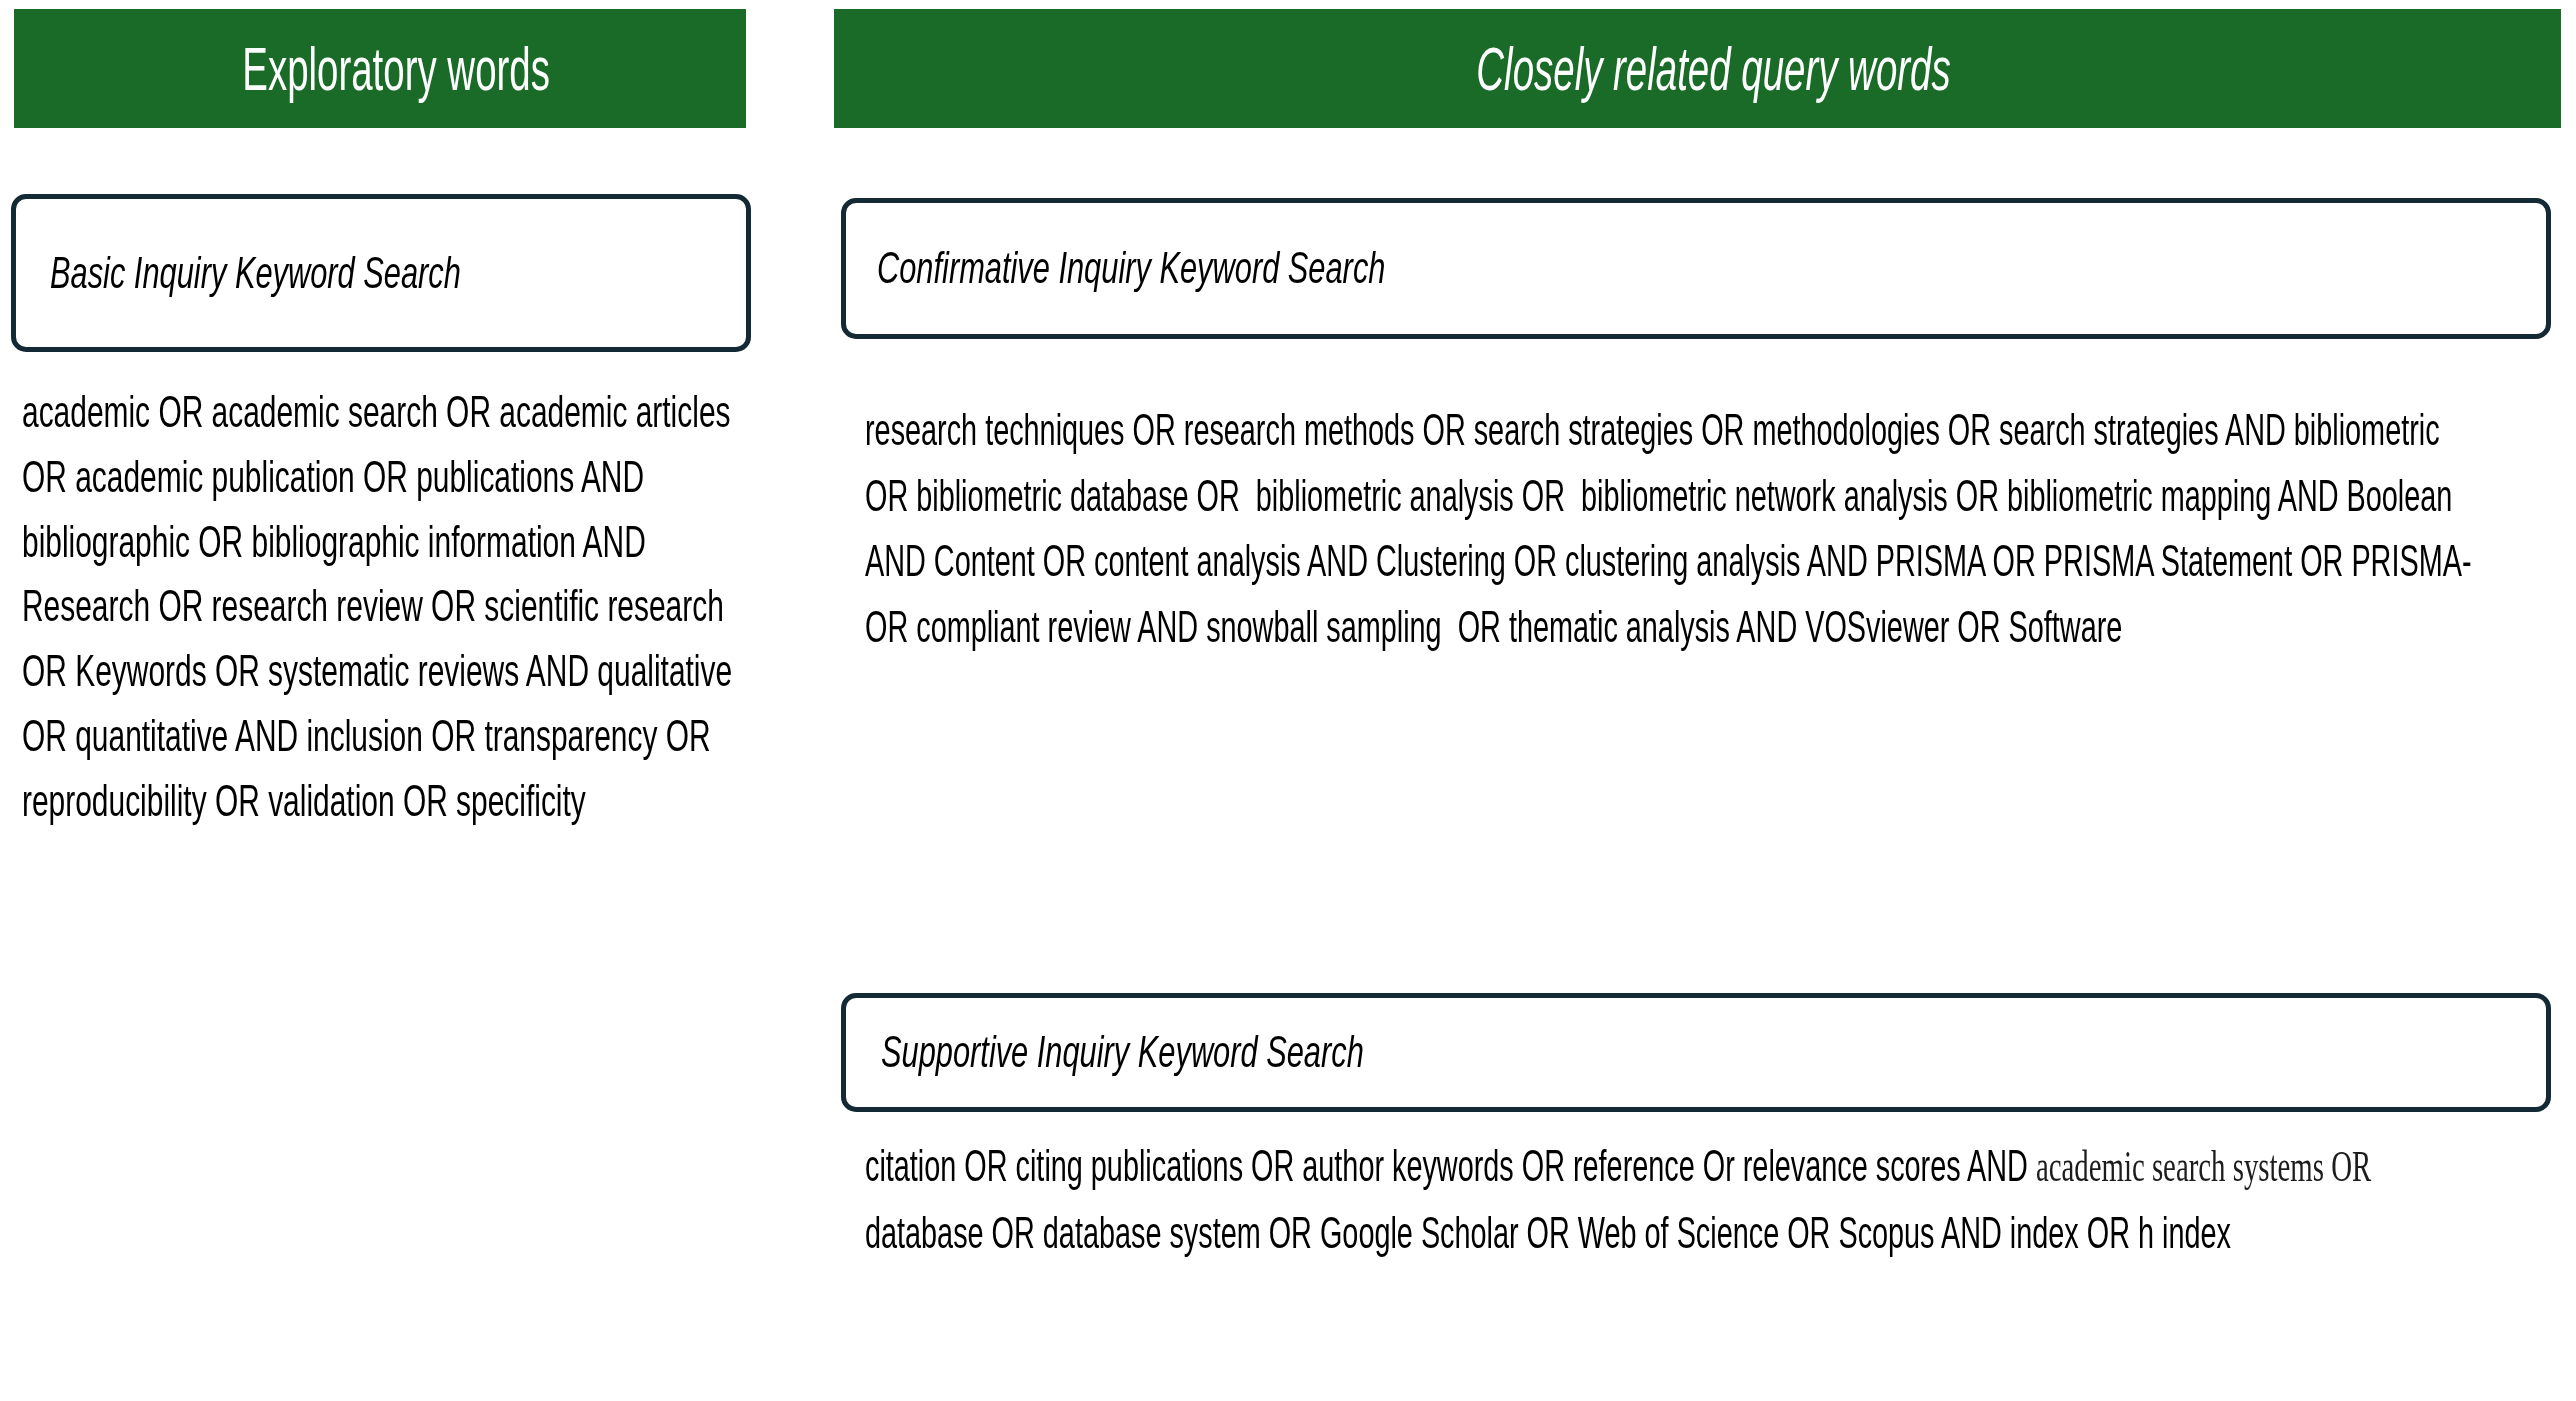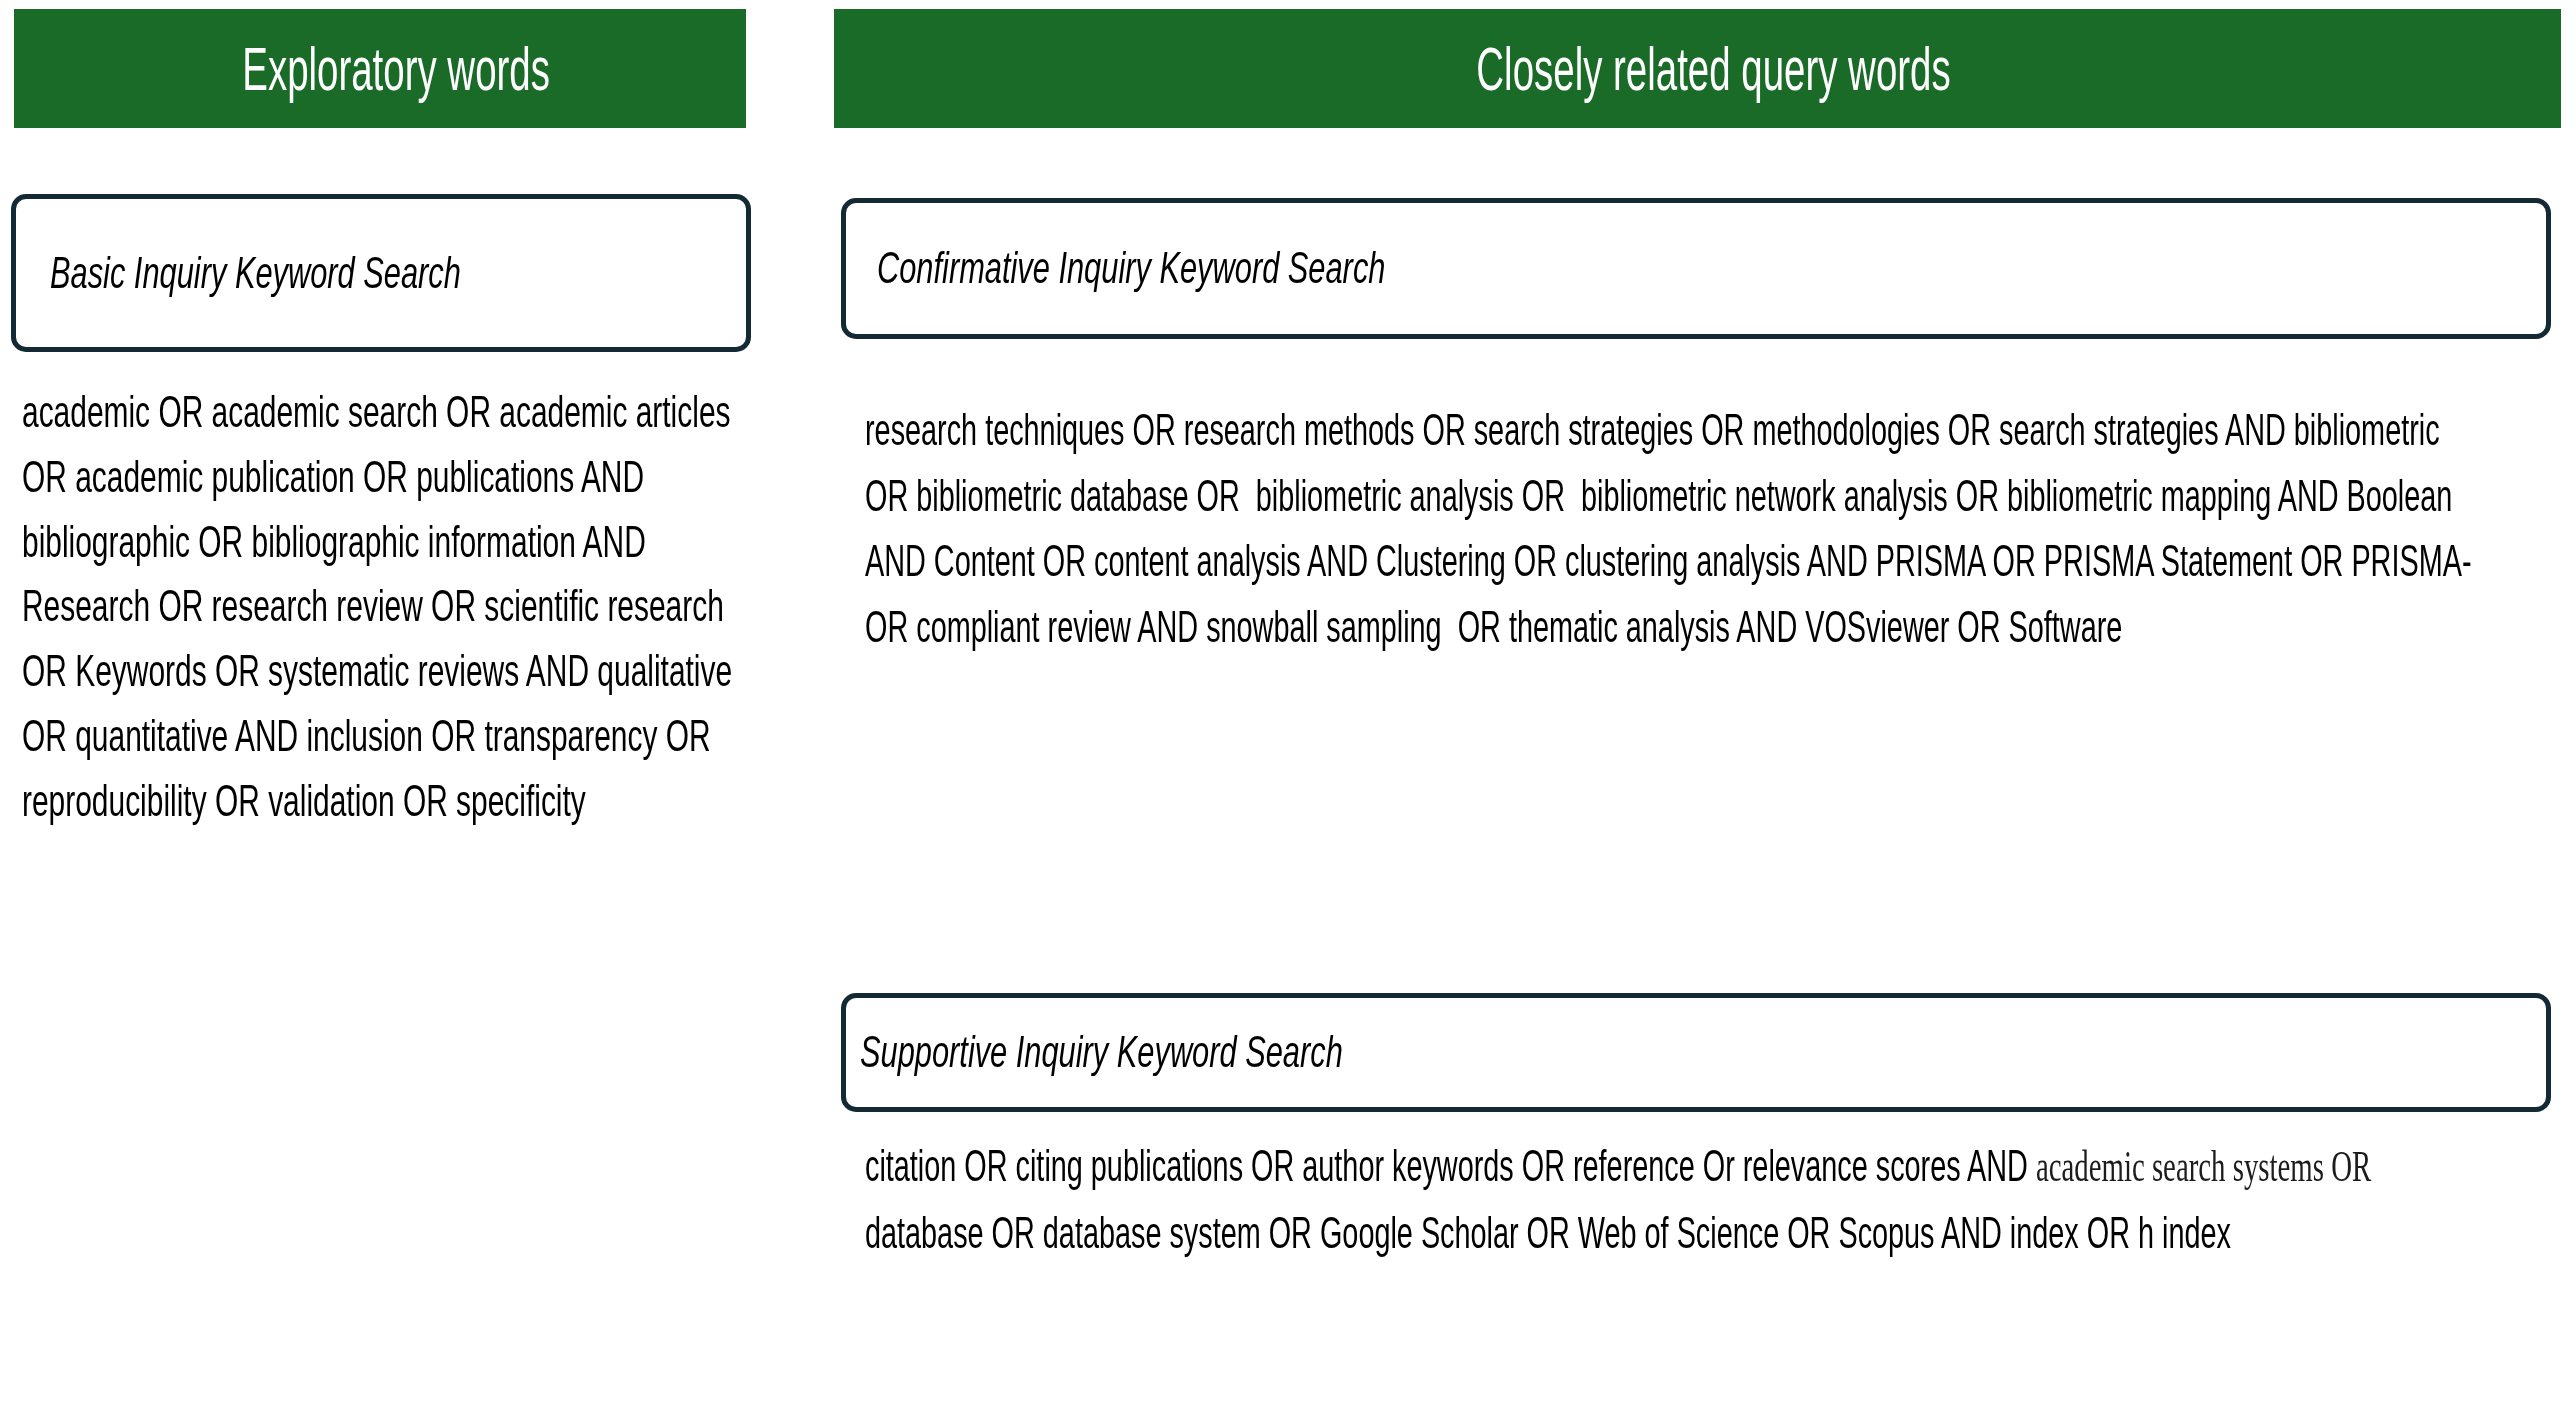--- a/index.html
+++ b/index.html
@@ -48,20 +48,21 @@
     left: 14px;
     top: 9.4px;
     width: 732px;
     height: 119px;
   }
   #header-right {
     left: 834px;
     top: 9.4px;
     width: 1727px;
     height: 119px;
+    font-style: italic;
   }
 
   
   .round-box {
     position: absolute;
     box-sizing: border-box;
     border: 5.5px solid #132A35;
     border-radius: 15px;
     background: #ffffff;
     display: flex;
@@ -97,21 +98,21 @@
     height: 141px;
     padding: 0 0 0 31px;
   }
   #box-confirmative .box-label { width: 2264px; }
 
   #box-supportive {
     left: 841px;
     top: 993px;
     width: 1710px;
     height: 119px;
-    padding: 0 0 0 14px;
+    padding: 0 0 0 35px;
   }
   #box-supportive .box-label { width: 2264px; }
 
   
   .body-text {
     position: absolute;
     font-family: "Liberation Sans Narrow", "Liberation Sans", "DejaVu Sans", sans-serif;
     font-stretch: condensed;
     font-weight: 400;
     color: #000000;

